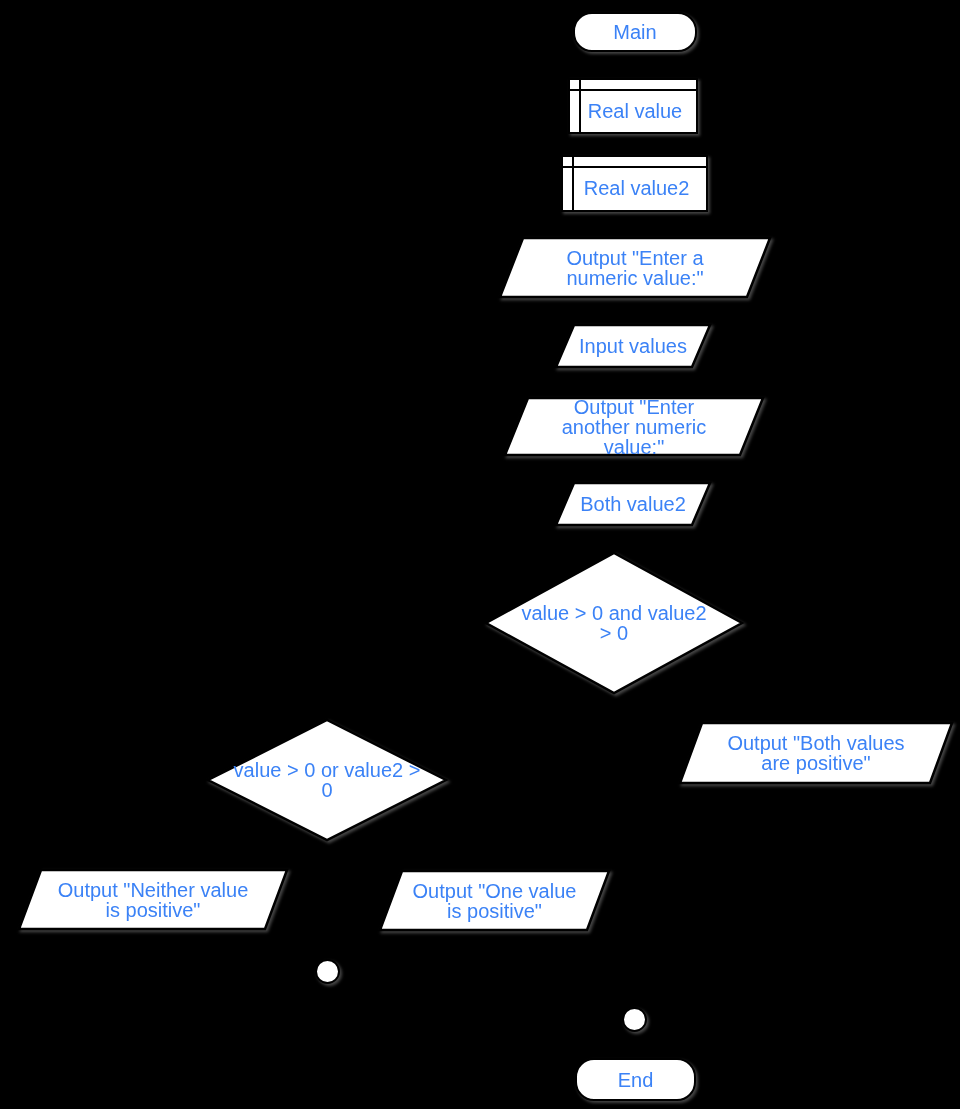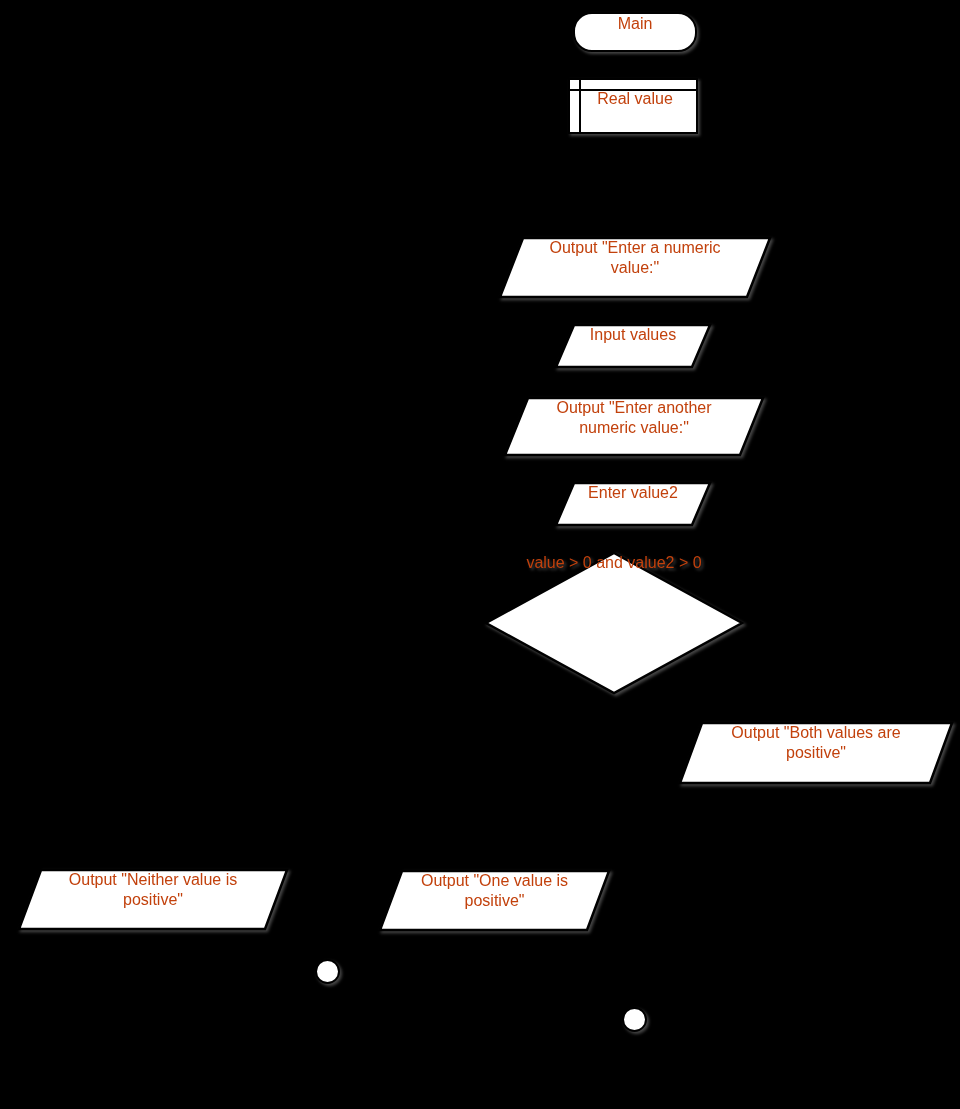--- a/index.html
+++ b/index.html
@@ -3,22 +3,22 @@
 <meta charset="utf-8">
 <style>
   html,body { margin:0; padding:0; background:#000; }
   .canvas {
     position:relative; width:960px; height:1109px; background:#000000;
     font-family:"Liberation Sans", sans-serif; overflow:hidden;
   }
   .connectors { position:absolute; left:0; top:0; width:960px; height:1109px; }
   .connectors path { stroke:#000000; stroke-width:2; fill:none; }
   .node {
-    position:absolute; display:flex; justify-content:center;
-    text-align:center; font-size:16px; line-height:20px; color:#c2410c;
+    position:absolute; display:flex; align-items:center; justify-content:center;
+    text-align:center; font-size:20px; line-height:20px; color:#3b82f6;
     filter: drop-shadow(2px 2px 1.5px rgba(125,125,125,0.55));
   }
   .shape { position:absolute; left:0; top:0; width:100%; height:100%; overflow:visible; }
   .shape polygon { fill:#ffffff; stroke:#000000; stroke-width:2.5; stroke-linejoin:miter; }
   .lbl { position:relative; z-index:1; }
   .pill { background:#ffffff; border:2.5px solid #000000; border-radius:19px; }
   .declare { background:#ffffff; border:2.5px solid #000000; }
   .declare::before { content:""; position:absolute; top:0; bottom:0; left:9px; width:2px; background:#000; }
   .declare::after  { content:""; position:absolute; left:0; right:0; top:9px; height:2px; background:#000; }
   .declare .lbl { margin-left:4px; margin-top:9px; }
@@ -74,20 +74,23 @@
   </svg>
 
   <div class="node pill n-start">
     <span class="lbl">Main</span>
   </div>
 
   <div class="node declare n-declare1">
     <span class="lbl">Real value</span>
   </div>
 
+  <div class="node declare n-declare2">
+    <span class="lbl">Real value2</span>
+  </div>
 
   <div class="node n-output1">
     <svg class="shape" viewBox="0 0 270 59" preserveAspectRatio="none">
       <polygon points="0,59 23,0 270,0 247,59"></polygon>
     </svg>
     <span class="lbl w195">Output "Enter a numeric value:"</span>
   </div>
 
   <div class="node n-input1">
     <svg class="shape" viewBox="0 0 154 42" preserveAspectRatio="none">
@@ -100,49 +103,58 @@
     <svg class="shape" viewBox="0 0 258 57" preserveAspectRatio="none">
       <polygon points="0,57 23,0 258,0 235,57"></polygon>
     </svg>
     <span class="lbl w180">Output "Enter another numeric value:"</span>
   </div>
 
   <div class="node n-input2">
     <svg class="shape" viewBox="0 0 154 42" preserveAspectRatio="none">
       <polygon points="0,42 18,0 154,0 136,42"></polygon>
     </svg>
-    <span class="lbl">Enter value2</span>
+    <span class="lbl">Both value2</span>
   </div>
 
   <div class="node n-decision1">
     <svg class="shape" viewBox="0 0 256 140" preserveAspectRatio="none">
       <polygon points="128,0 256,70 128,140 0,70"></polygon>
     </svg>
     <span class="lbl w200">value &gt; 0 and value2 &gt; 0</span>
   </div>
 
   <div class="node n-output3">
     <svg class="shape" viewBox="0 0 272 60" preserveAspectRatio="none">
       <polygon points="0,60 22,0 272,0 250,60"></polygon>
     </svg>
     <span class="lbl w190">Output "Both values are positive"</span>
   </div>
 
+  <div class="node n-decision2">
+    <svg class="shape" viewBox="0 0 238 120" preserveAspectRatio="none">
+      <polygon points="119,0 238,60 119,120 0,60"></polygon>
+    </svg>
+    <span class="lbl w200">value &gt; 0 or value2 &gt; 0</span>
+  </div>
 
   <div class="node n-output4">
     <svg class="shape" viewBox="0 0 268 59" preserveAspectRatio="none">
       <polygon points="0,59 22,0 268,0 246,59"></polygon>
     </svg>
     <span class="lbl w195">Output "Neither value is positive"</span>
   </div>
 
   <div class="node n-output5">
     <svg class="shape" viewBox="0 0 229 59" preserveAspectRatio="none">
       <polygon points="0,59 22,0 229,0 207,59"></polygon>
     </svg>
     <span class="lbl w165">Output "One value is positive"</span>
   </div>
 
   <div class="node junction n-junction1"></div>
   <div class="node junction n-junction2"></div>
 
+  <div class="node pill n-end">
+    <span class="lbl">End</span>
+  </div>
 
 </div>
 
 </body></html>

